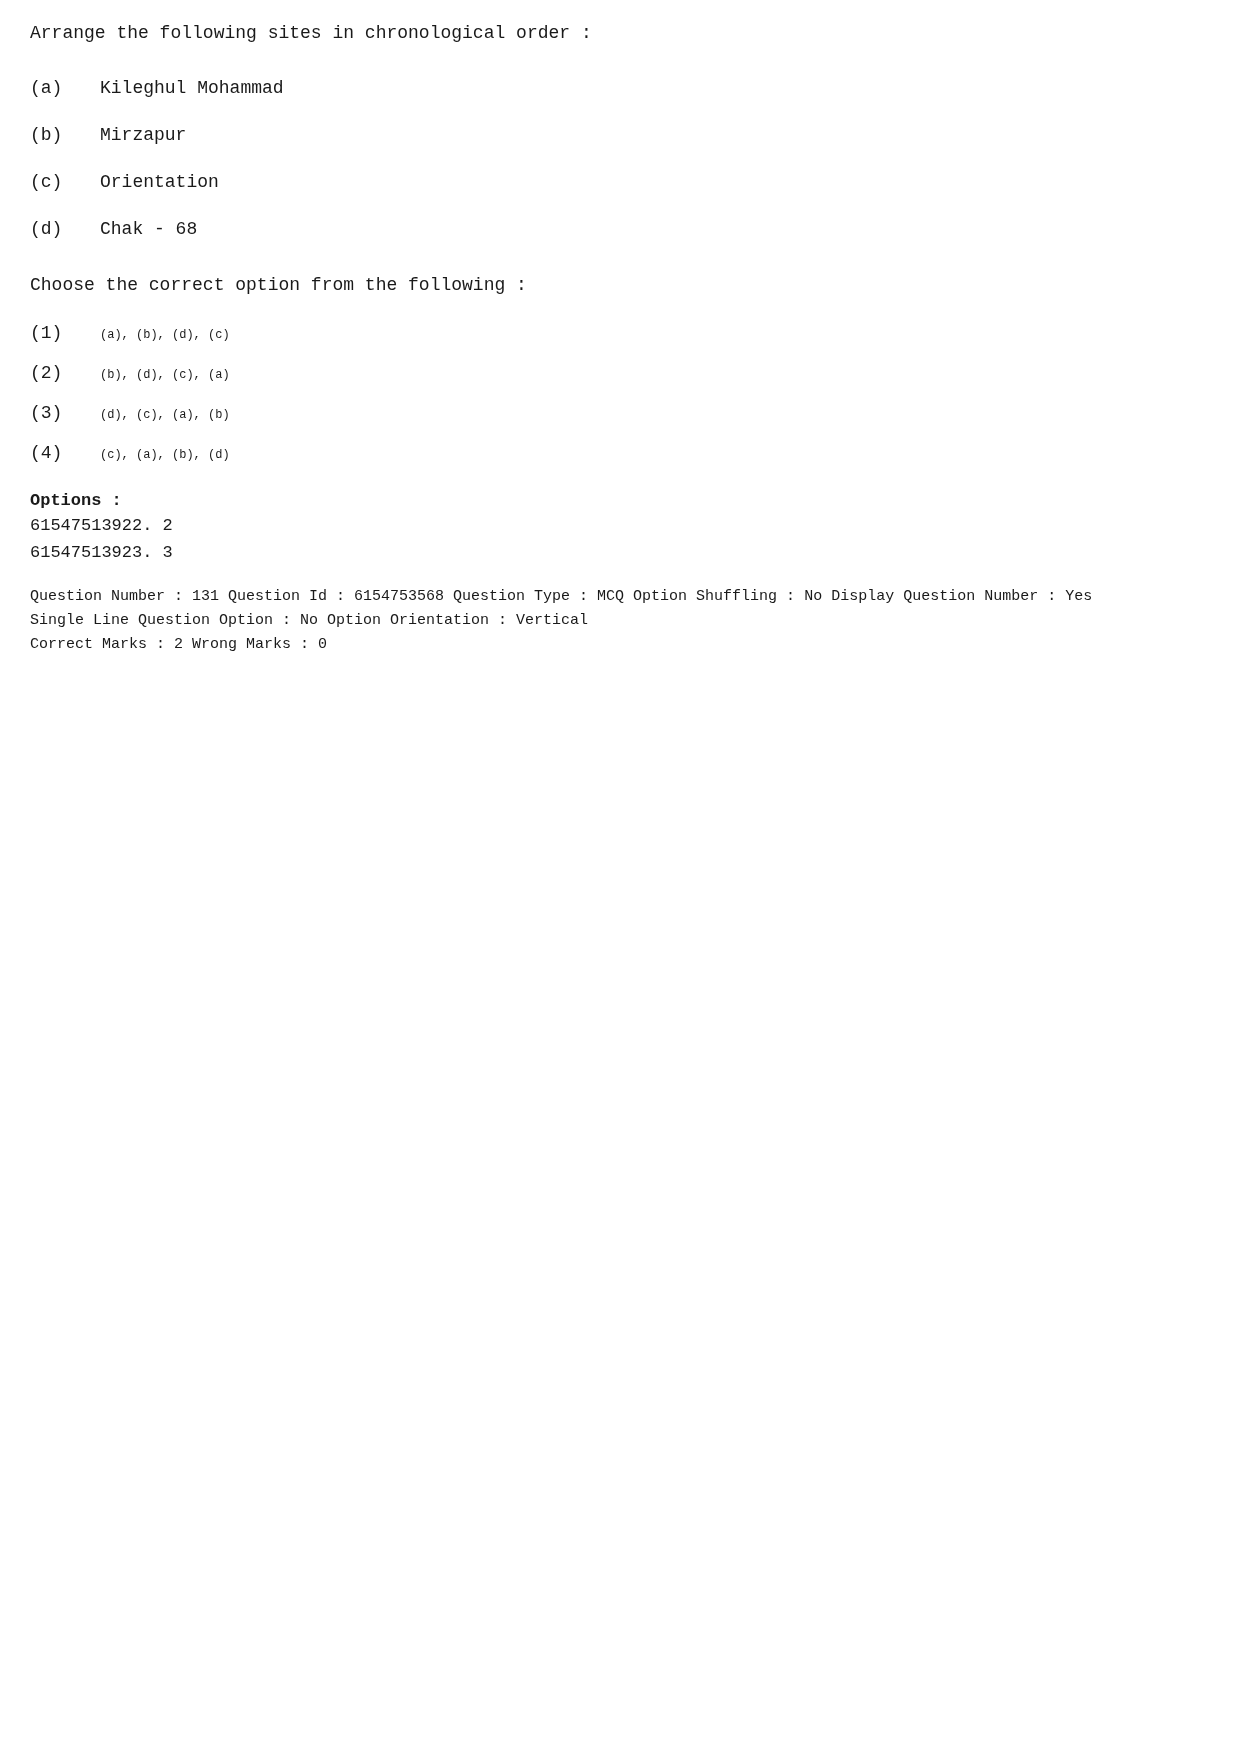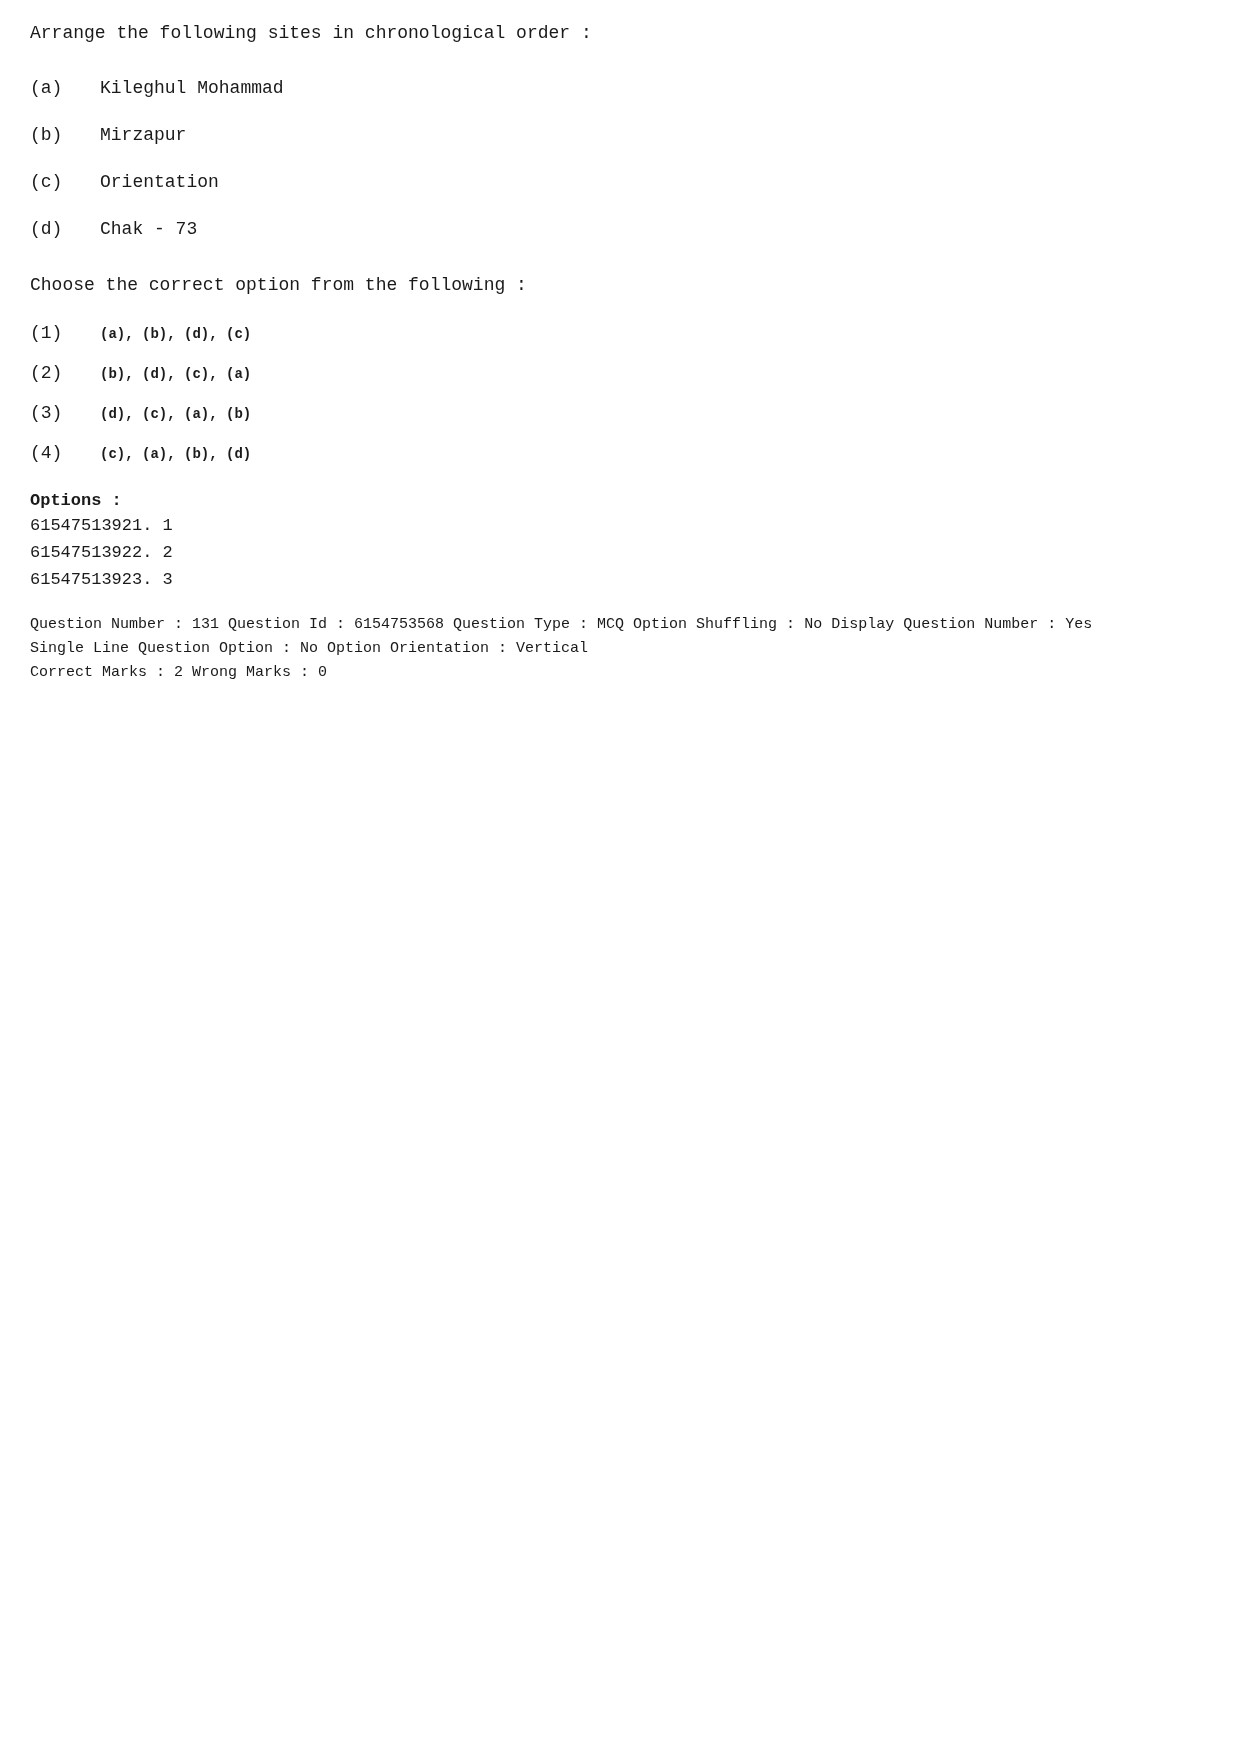--- a/index.html
+++ b/index.html
@@ -62,22 +62,21 @@
       margin-bottom: 20px;
       font-size: 18px;
     }
 
     .answer-num {
       min-width: 70px;
       font-size: 18px;
     }
 
     .answer-val {
-      font-size: 14px;
-      font-weight: bold;
+      font-size: 12px;
     }
 
     .options-section {
       margin-bottom: 8px;
     }
 
     .options-heading {
       font-weight: bold;
       font-size: 17px;
       margin-bottom: 2px;
@@ -117,21 +116,21 @@
   <li>
     <span class="option-label">(b)</span>
     <span class="option-text">Mirzapur</span>
   </li>
   <li>
     <span class="option-label">(c)</span>
     <span class="option-text">Orientation</span>
   </li>
   <li>
     <span class="option-label">(d)</span>
-    <span class="option-text">Chak - 73</span>
+    <span class="option-text">Chak - 68</span>
   </li>
 </ul>
 
 <p class="choose-text">Choose the correct option from the following :</p>
 
 <ul class="answer-options">
   <li>
     <span class="answer-num">(1)</span>
     <span class="answer-val">(a), (b), (d), (c)</span>
   </li>
@@ -144,21 +143,20 @@
     <span class="answer-val">(d), (c), (a), (b)</span>
   </li>
   <li>
     <span class="answer-num">(4)</span>
     <span class="answer-val">(c), (a), (b), (d)</span>
   </li>
 </ul>
 
 <div class="options-section">
   <div class="options-heading">Options :</div>
-  <div class="option-id-line">61547513921. 1</div>
   <div class="option-id-line">61547513922. 2</div>
   <div class="option-id-line">61547513923. 3</div>
 </div>
 
 <div class="metadata-section">
   <div class="metadata-line">Question Number : 131  Question Id : 6154753568  Question Type : MCQ  Option Shuffling : No  Display Question Number : Yes</div>
   <div class="metadata-line">Single Line Question Option : No  Option Orientation : Vertical</div>
   <div class="marks-line">Correct Marks : 2  Wrong Marks : 0</div>
 </div>
 

